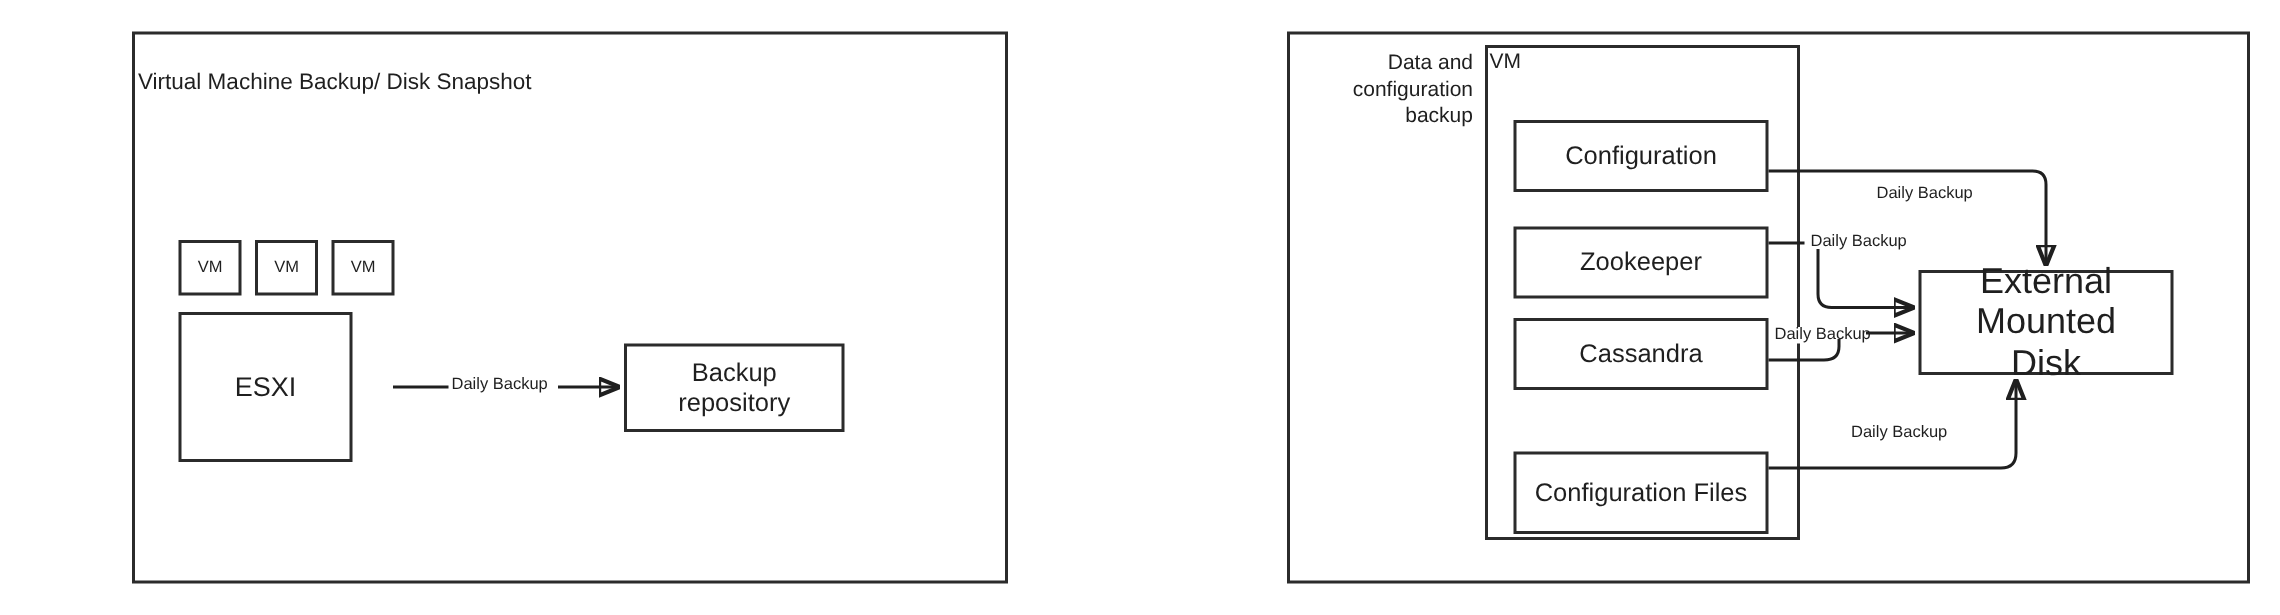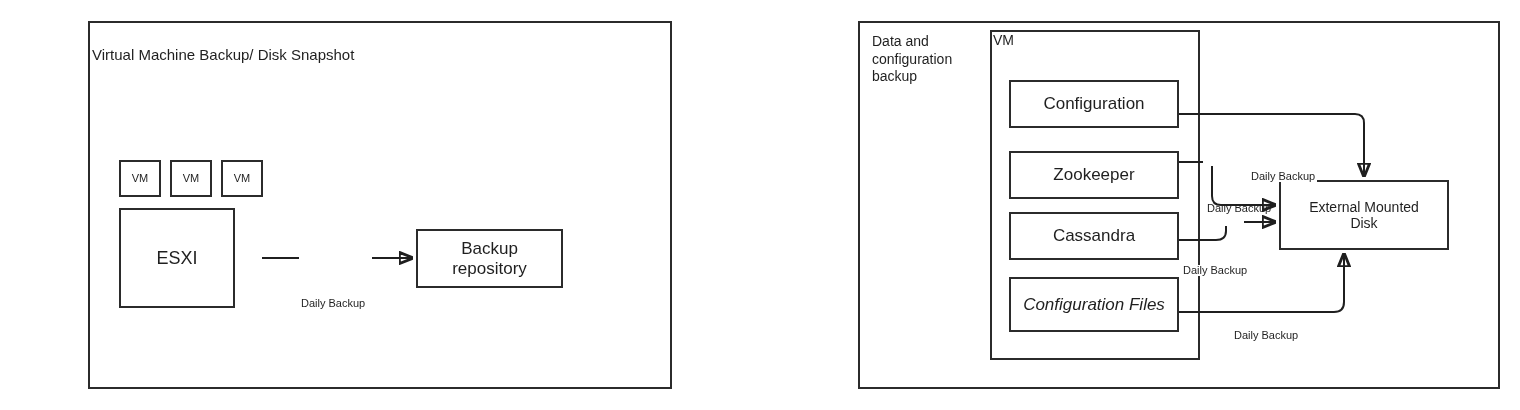--- a/index.html
+++ b/index.html
@@ -38,59 +38,58 @@
     box-sizing: border-box;
     display: flex;
     align-items: center;
     justify-content: center;
     text-align: center;
     line-height: 1.15;
     color: #1f1f1f;
   }
   .plain-label {
     position: absolute;
-    text-align: left;
+    text-align: right;
     line-height: 1.25;
     color: #1f1f1f;
     white-space: pre-line;
   }
   .corner-label {
     position: absolute;
     color: #1f1f1f;
     line-height: 1;
   }
   .edge-label {
     position: absolute;
     background: #ffffff;
     color: #1f1f1f;
     line-height: 1;
     white-space: nowrap;
     padding: 0 2px;
     text-align: left;
-    margin-top: 47px;
   }
 
   
   #title-left  { left: 92px;  top: 46px; font-size: 15px; text-align: left; }
   #vm-1 { left: 119px; top: 160px; width: 42px; height: 37px; font-size: 11px; }
   #vm-2 { left: 170px; top: 160px; width: 42px; height: 37px; font-size: 11px; }
   #vm-3 { left: 221px; top: 160px; width: 42px; height: 37px; font-size: 11px; }
   #esxi { left: 119px; top: 208px; width: 116px; height: 100px; font-size: 18px; }
   #backup-repo { left: 416px; top: 229px; width: 147px; height: 59px; font-size: 17px; }
   #lbl-daily-left { left: 299px; top: 251px; font-size: 11px; }
 
   
   #label-data-config { left: 872px; top: 33px; width: 110px; font-size: 14px; }
   #vm-container { left: 990px; top: 30px; width: 210px; height: 330px; }
   #vm-corner { left: 993px; top: 33px; font-size: 14px; }
   #elasticsearch { left: 1009px; top: 80px;  width: 170px; height: 48px; font-size: 17px; }
   #zookeeper     { left: 1009px; top: 151px; width: 170px; height: 48px; font-size: 17px; }
   #cassandra     { left: 1009px; top: 212px; width: 170px; height: 48px; font-size: 17px; }
-  #config-files  { left: 1009px; top: 277px; width: 170px; height: 55px; font-size: 17px; font-style: italic; }
-  #ext-disk      { left: 1279px; top: 180px; width: 170px; height: 70px; font-size: 14px; }
+  #config-files  { left: 1009px; top: 301px; width: 170px; height: 55px; font-size: 17px; }
+  #ext-disk      { left: 1279px; top: 180px; width: 170px; height: 70px; font-size: 24px; }
 
   #lbl-daily-es    { left: 1249px; top: 124px; font-size: 11px; }
   #lbl-daily-zk    { left: 1205px; top: 156px; font-size: 11px; }
   #lbl-daily-cs    { left: 1181px; top: 218px; font-size: 11px; }
   #lbl-daily-cf    { left: 1232px; top: 283px; font-size: 11px; }
 
   svg.wires {
     position: absolute;
     left: 0; top: 0;
     width: 1520px; height: 410px;

